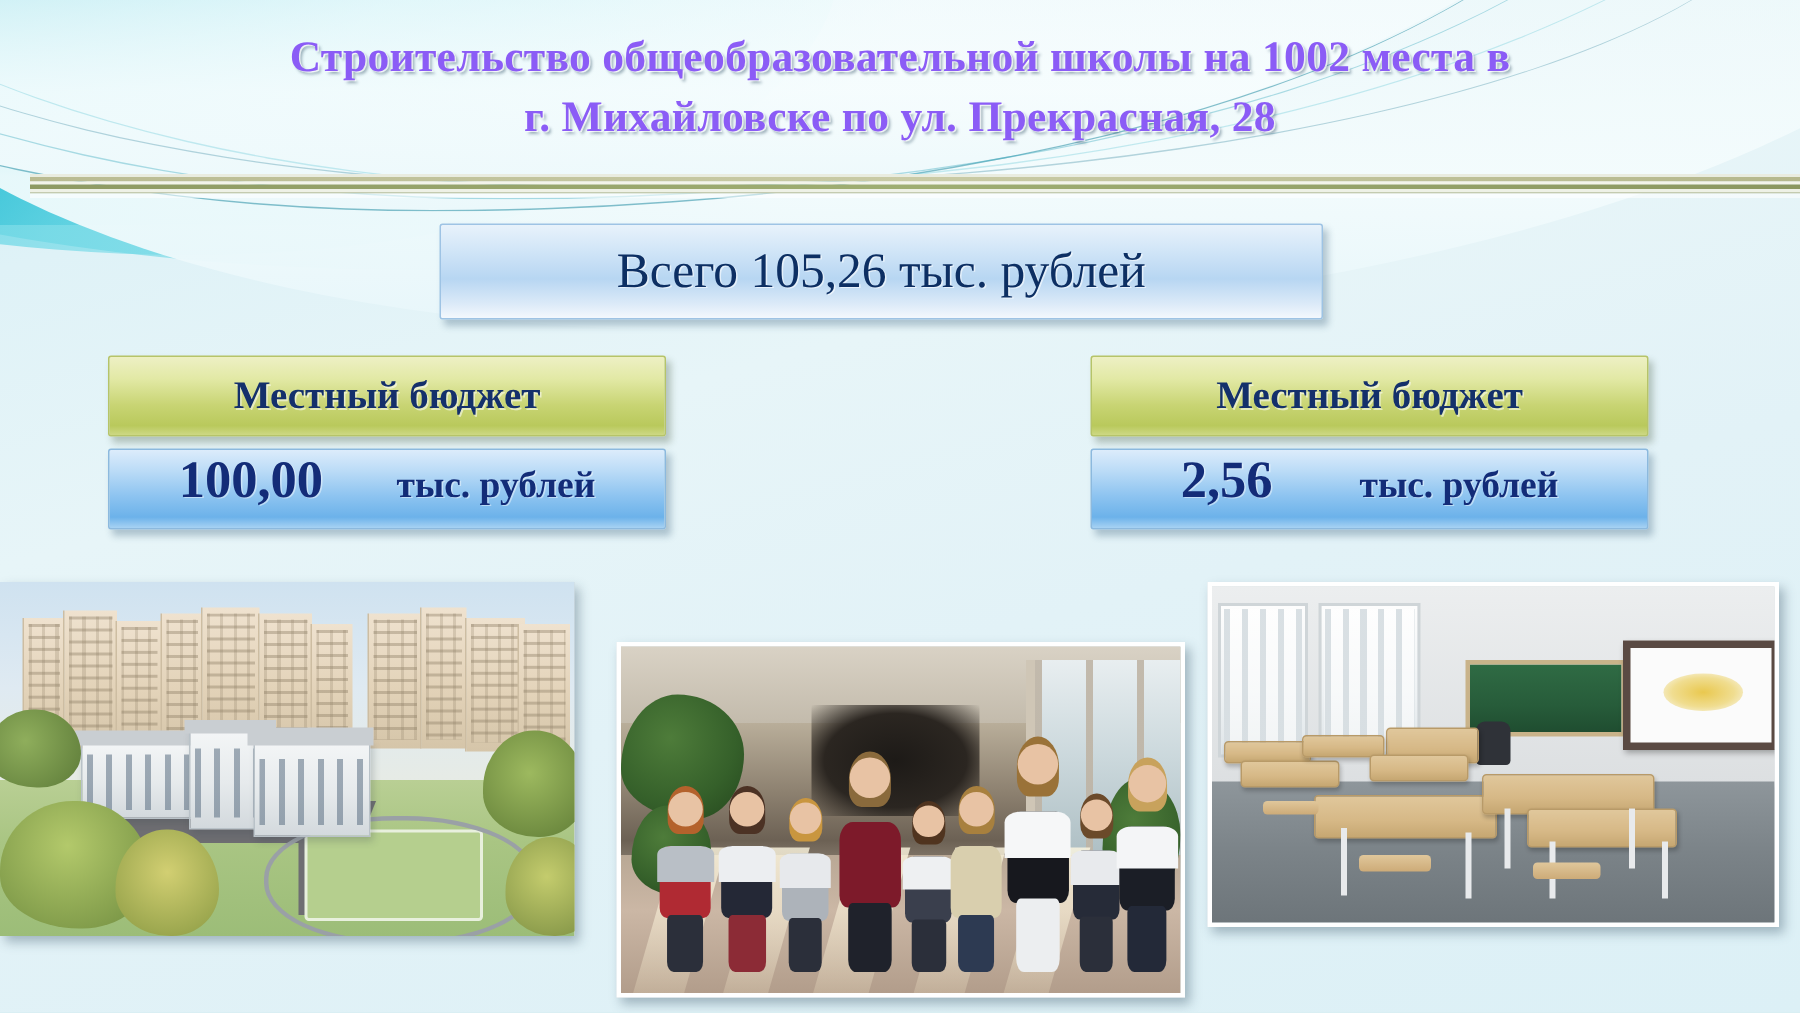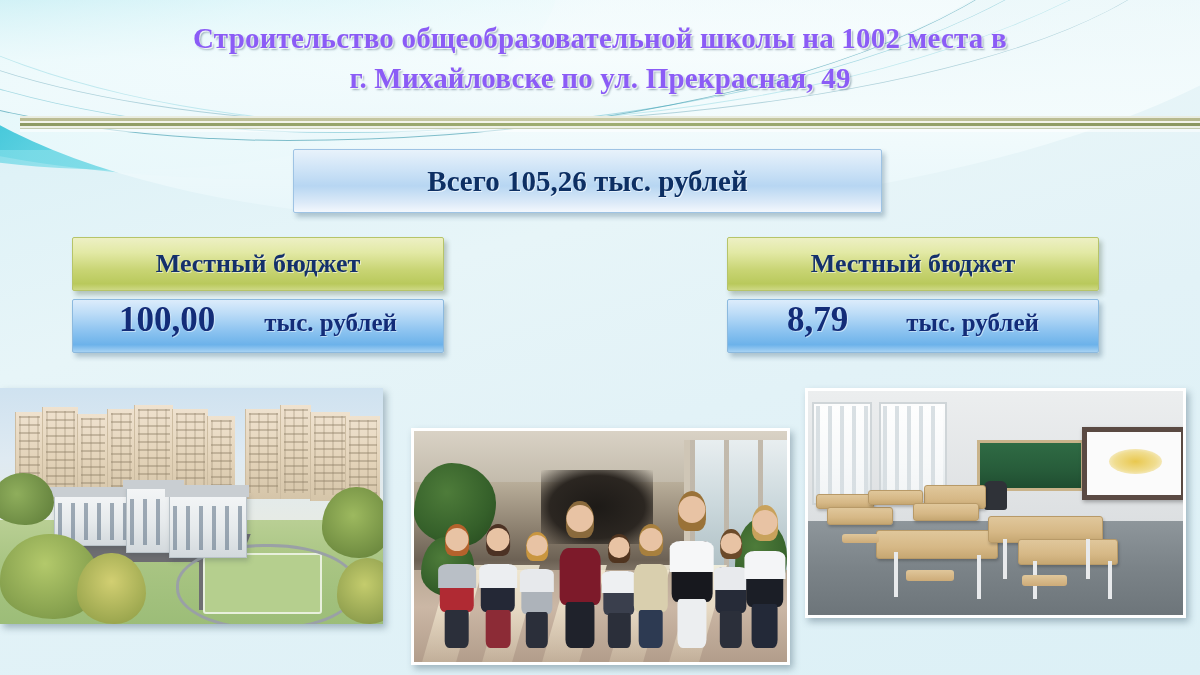--- a/index.html
+++ b/index.html
@@ -134,22 +134,22 @@
     z-index: 6;
     background: linear-gradient(180deg, #e8f2fb 0%, #cfe4f7 30%, #b7d6f2 58%, #dceaf8 85%, #f3f8fd 100%);
     border: 1px solid #9ec3e4;
     border-radius: 2px;
     box-shadow: 3px 4px 5px rgba(40,80,110,.30);
     display: flex;
     align-items: center;
     justify-content: center;
   }
   .total-text {
-    font-weight: bold;
-    font-size: 29px;
+    font-weight: normal;
+    font-size: 33px;
     color: #0d2f63;
     text-shadow: 1px 1px 0 rgba(255,255,255,.6);
     white-space: nowrap;
   }
 
   
   .budget-card { position: absolute; z-index: 6; }
   .budget-card.left  { left: 72px;  top: 237px; width: 372px; }
   .budget-card.right { left: 727px; top: 237px; width: 372px; }
 
@@ -288,21 +288,21 @@
   <div class="bg-corner-fade"></div>
   <div class="bg-wave-white"></div>
   <div class="bg-wave-white2"></div>
   <div class="bg-line l1"></div>
   <div class="bg-line l2"></div>
   <div class="bg-line l3"></div>
   <div class="bg-line l4"></div>
 
   <div class="title-block">
     <div class="title-line">Строительство общеобразовательной школы на 1002 места в</div>
-    <div class="title-line">г. Михайловске по ул. Прекрасная, 49</div>
+    <div class="title-line">г. Михайловске по ул. Прекрасная, 28</div>
   </div>
 
   <div class="title-rule">
     <i class="tr1"></i>
       <i class="tr2"></i>
       <i class="tr3"></i>
       <i class="tr4"></i>
       <i class="tr5"></i>
       <i class="tr6"></i>
       <i class="tr7"></i>
@@ -320,21 +320,21 @@
       <span class="amount">100,00</span>
       <span class="unit">тыс. рублей</span>
     </div>
   </div>
 
   <div class="budget-card right">
     <div class="card-head">
       <span class="card-head-text">Местный бюджет</span>
     </div>
     <div class="card-body right-body">
-      <span class="amount">8,79</span>
+      <span class="amount">2,56</span>
       <span class="unit">тыс. рублей</span>
     </div>
   </div>
 
   <div class="photo p1 photo-shadow">
     <div class="ph-inner">
       <div class="p1-sky"></div>
 
       <div class="p1-tower" style="left:4%;  top:10%; width:7%;  height:37%;"></div>
       <div class="p1-tower" style="left:11%; top:8%;  width:9%;  height:39%;"></div>

